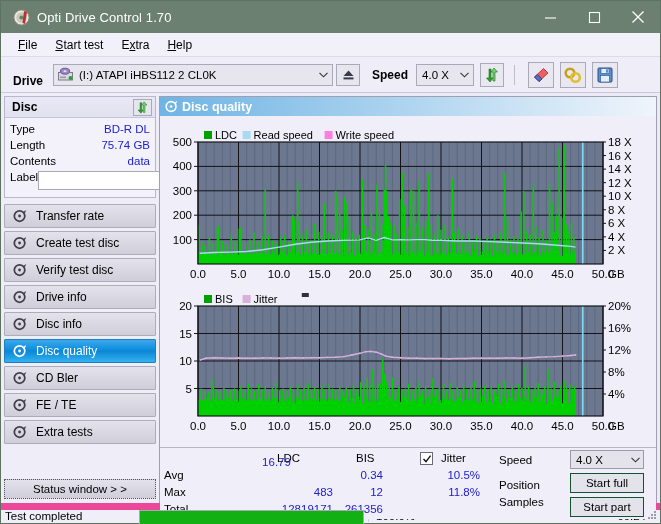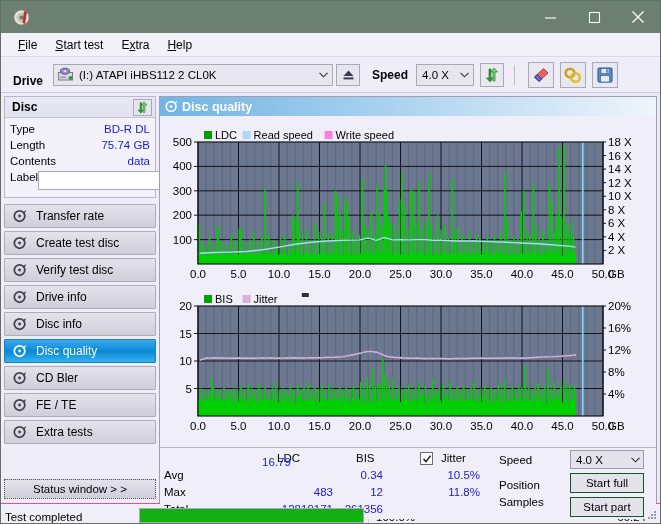--- a/index.html
+++ b/index.html
@@ -152,22 +152,22 @@
   }
   .scombo {
     position:absolute; background:#e4e3ec; border:1px solid #9b9aab;
     display:flex; align-items:center; font-size:11.5px;
   }
   .scombo .cb-text { padding-left:5px; }
   .scombo .cb-arrow { margin-left:auto; width:16px; text-align:center; font-size:9px; }
 
   
   .statusbar {
-    flex: 0 0 20px; height:20px; background:#f0eff9; display:flex; align-items:flex-end;
-    border-top:1px solid #ec4899; font-size:11.5px;
+    flex: 0 0 20px; height:20px; background:#f0eff9; display:flex; align-items:flex-start;
+    border-top:7px solid #ec4899; font-size:11.5px;
   }
   .sb-text { width:138px; padding-left:4px; }
   .sb-prog-wrap { width: 225px; height:15px; border:1px solid #a9a9b8; background:#fff; position:relative; }
   .sb-prog { height:100%; background:#12b012; }
   .sb-pct { width:90px; padding-left:7px; border-left:1px solid #cfcedc; margin-left:4px; }
   .sb-time { flex:1 1 auto; text-align:right; padding-right:14px; }
   .sb-grip { position:absolute; right:2px; bottom:2px; width:12px; height:12px; }
 
   svg { overflow: visible; }
 </style>
@@ -178,20 +178,21 @@
 
   <div class="titlebar">
     <div class="tb-icon">
       <svg width="17" height="17" viewBox="0 0 17 17">
         <circle cx="8.5" cy="8.5" r="7.6" fill="#e8e8e0" stroke="#8a8a78" stroke-width="1"></circle>
         <circle cx="8.5" cy="8.5" r="5.2" fill="#c8c8bb"></circle>
         <circle cx="8.5" cy="8.5" r="2.1" fill="#6b8070"></circle>
         <path d="M11 2 L14 3 L12 15 L9.5 14 Z" fill="#c03030"></path>
       </svg>
     </div>
+    <div class="tb-title">Opti Drive Control 1.70</div>
     <div class="tb-buttons">
       <div class="tb-btn">
         <svg width="11" height="11" viewBox="0 0 11 11">
             <line x1="0" y1="6" x2="11" y2="6" stroke="#fff" stroke-width="1.1"></line>
           </svg>
       </div>
       <div class="tb-btn">
         <svg width="11" height="11" viewBox="0 0 11 11">
             <rect x="0.5" y="0.5" width="10" height="10" fill="none" stroke="#fff" stroke-width="1.1"></rect>
           </svg>

